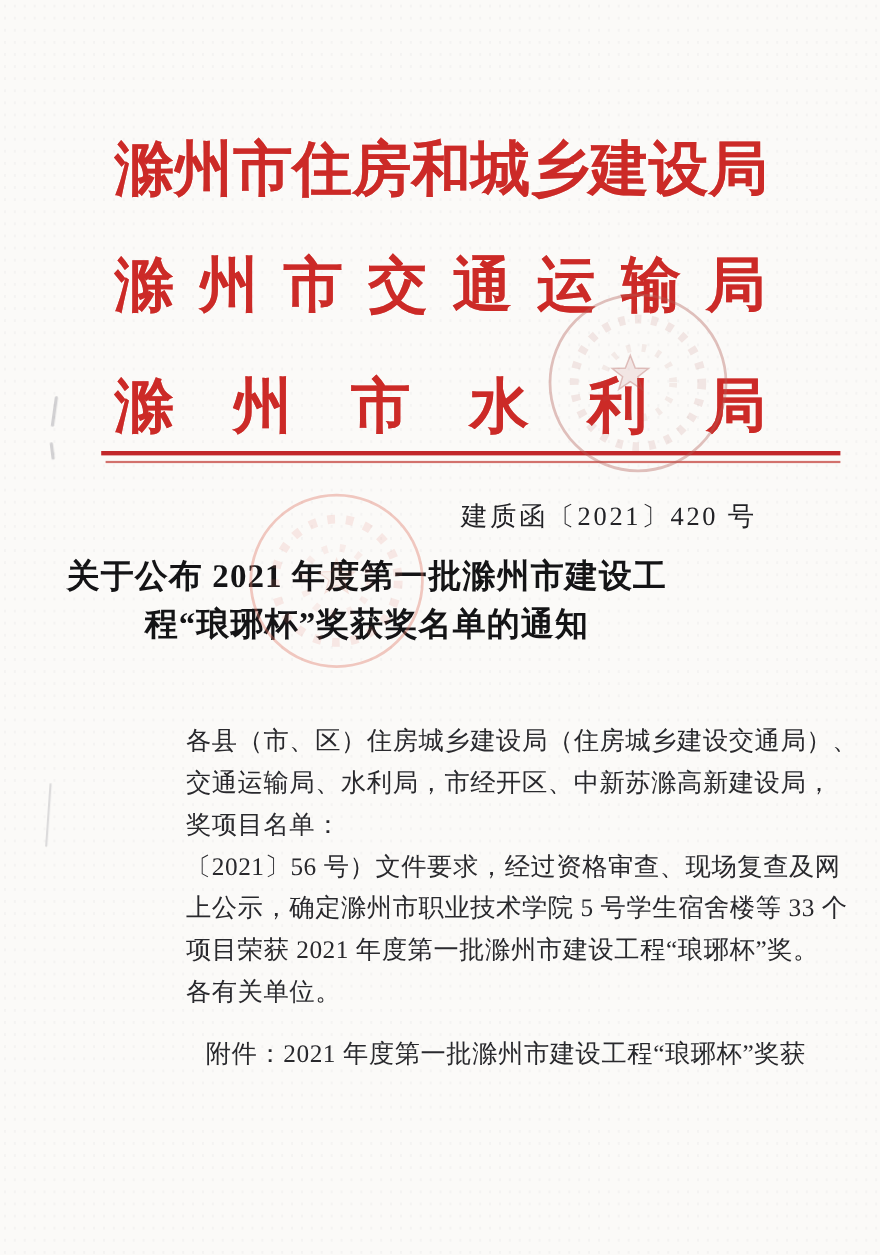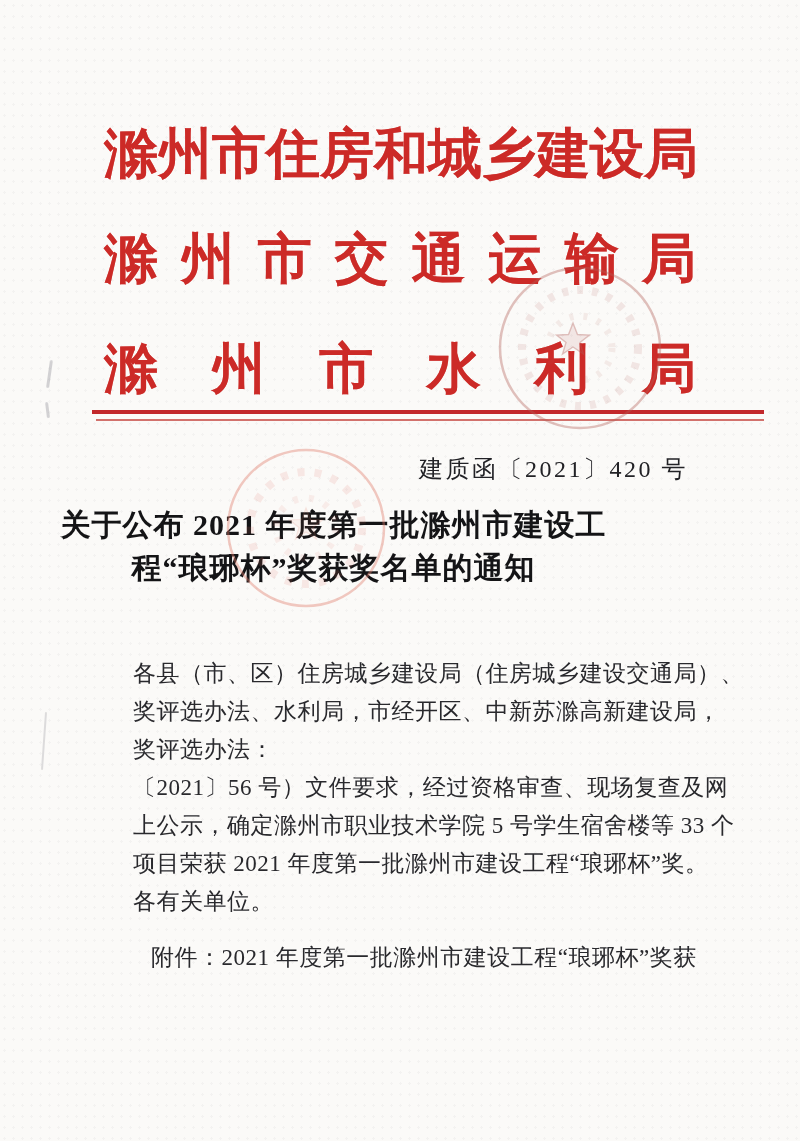--- a/index.html
+++ b/index.html
@@ -41,21 +41,21 @@
     position:absolute;left:0;top:503px;width:667px;
     text-align:center;font-size:30px;font-weight:bold;
     line-height:43px;color:#141416;letter-spacing:1px;
   }
   
   .body-text{
     position:absolute;left:133px;top:655px;width:600px;
     font-size:23px;line-height:38px;letter-spacing:0.5px;
     color:#29292d;
   }
-  .bl{white-space:nowrap;}
+  .bl{white-space:nowrap;margin-left:36px;}
   .bl.indent2{padding-left:45px;}
   .bl.attach{padding-left:18px;margin-top:18px;}
   .bl.attach2{padding-left:78px;}
   
   .seal{position:absolute;pointer-events:none;filter:blur(0.5px);}
   .seal-right{left:492px;top:260px;width:176px;height:176px;}
   .seal-title{left:218px;top:442px;width:176px;height:172px;}
   
   .smudge{position:absolute;background:rgba(105,105,115,0.28);border-radius:2px;filter:blur(0.4px);}
   .smudge.s1{left:48px;top:360px;width:3px;height:28px;transform:rotate(8deg);}
@@ -106,22 +106,22 @@
 
   <div class="doc-number">建质函〔2021〕420 号</div>
 
   <div class="title">
     <div>关于公布 2021 年度第一批滁州市建设工</div>
     <div>程“琅琊杯”奖获奖名单的通知</div>
   </div>
 
   <div class="body-text">
     <div class="bl">各县（市、区）住房城乡建设局（住房城乡建设交通局）、</div>
-    <div class="bl">奖评选办法、水利局，市经开区、中新苏滁高新建设局，</div>
-    <div class="bl">奖评选办法：</div>
+    <div class="bl">交通运输局、水利局，市经开区、中新苏滁高新建设局，</div>
+    <div class="bl">奖项目名单：</div>
     <div class="bl">〔2021〕56 号）文件要求，经过资格审查、现场复查及网</div>
     <div class="bl">上公示，确定滁州市职业技术学院 5 号学生宿舍楼等 33 个</div>
     <div class="bl">项目荣获 2021 年度第一批滁州市建设工程“琅琊杯”奖。</div>
     <div class="bl">各有关单位。</div>
     <div class="bl attach">附件：2021 年度第一批滁州市建设工程“琅琊杯”奖获</div>
   </div>
 
   <svg class="seal seal-right" viewBox="0 0 176 176">
     <circle cx="88" cy="88" r="80" fill="none" stroke="rgba(178,94,88,0.38)" stroke-width="2.5"></circle>
     <circle cx="88" cy="88" r="58" fill="none" stroke="rgba(178,94,88,0.13)" stroke-width="8" stroke-dasharray="6 9"></circle>

